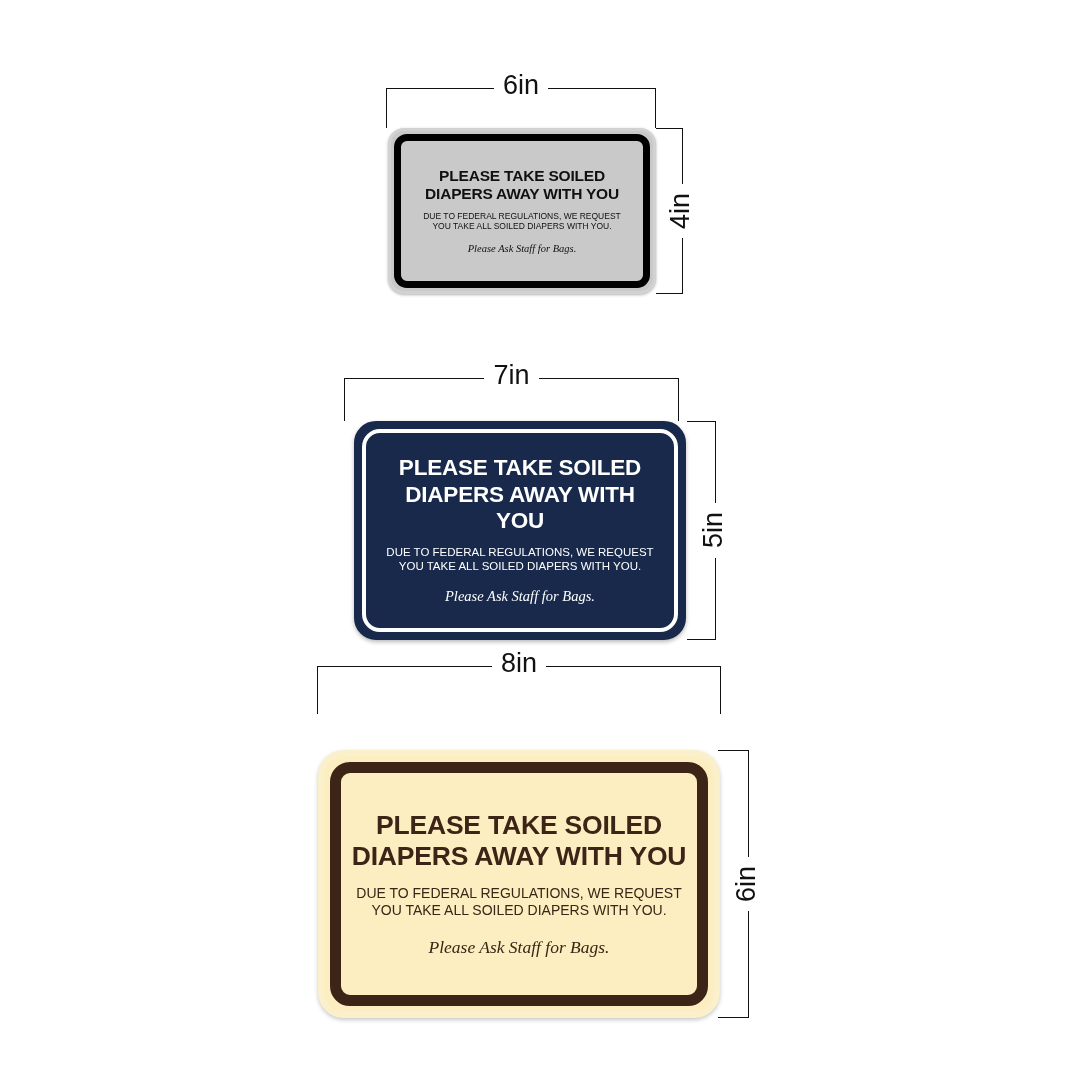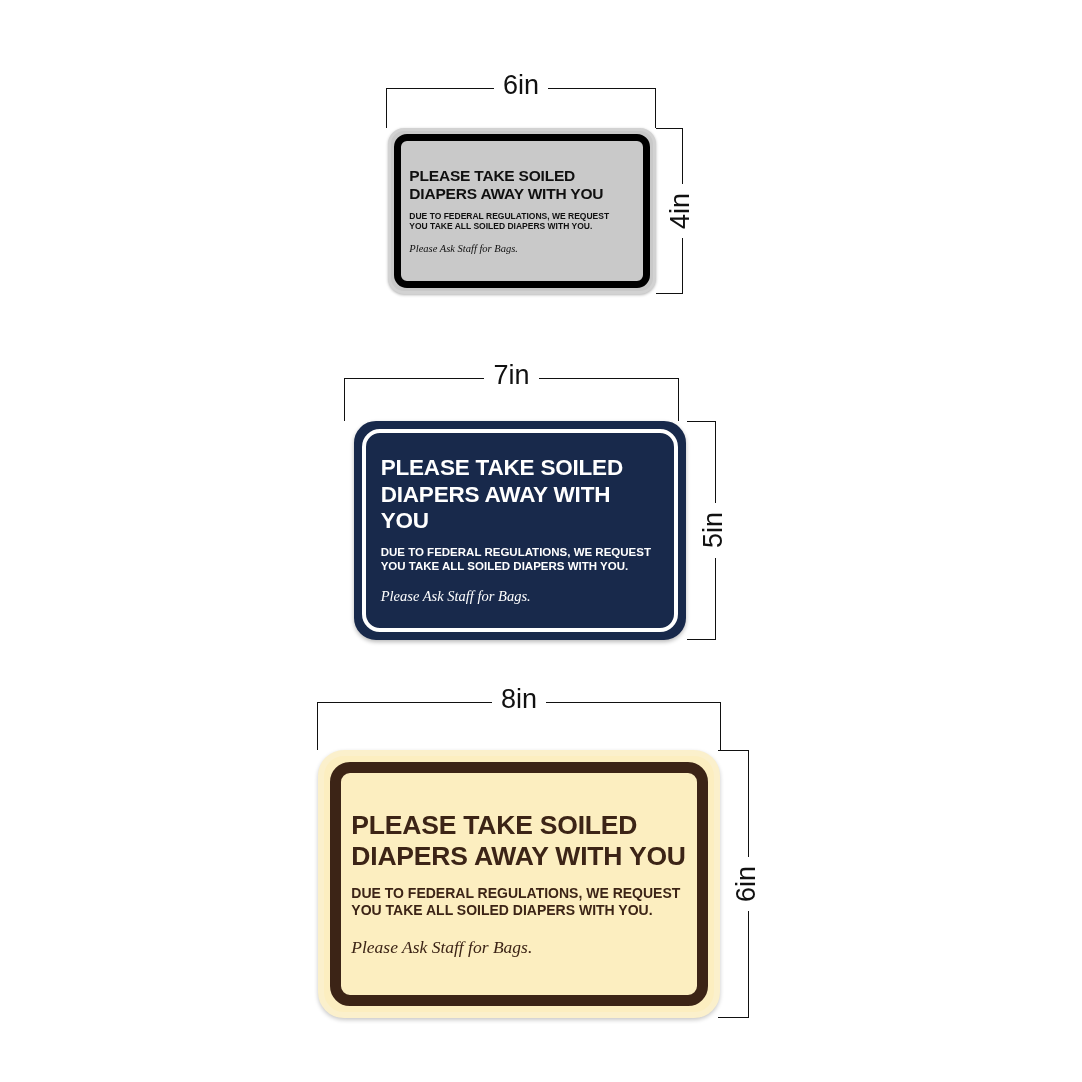--- a/index.html
+++ b/index.html
@@ -82,29 +82,30 @@
     border: 11px solid #3c2416;
     border-radius: 20px;
     box-sizing: border-box;
     pointer-events: none;
   }
 
   
   .copy {
     position: relative;
     z-index: 2;
+    text-align: center;
     width: 86%;
   }
   .headline {
     font-weight: bold;
     line-height: 1.17;
     letter-spacing: -0.2px;
   }
   .subline {
-    font-weight: bold;
+    font-weight: normal;
     line-height: 1.22;
   }
   .script {
     font-family: "Liberation Serif", serif;
     font-style: italic;
     font-weight: normal;
     line-height: 1.2;
   }
 
   .v-gray .copy { color: #101010; }
@@ -254,21 +255,21 @@
           <div>DUE TO FEDERAL REGULATIONS, WE REQUEST</div>
           <div>YOU TAKE ALL SOILED DIAPERS WITH YOU.</div>
         </div>
         <div class="script">Please Ask Staff for Bags.</div>
       </div>
     </div>
   </div>
 
   <div class="variant">
 
-    <div class="dim-h" style="left:317px; top:702px; width:404px;">
+    <div class="dim-h" style="left:317px; top:666px; width:404px;">
       <div class="tick l" style="height:48px;"></div>
       <div class="seg"></div>
       <div class="cap">8in</div>
       <div class="seg"></div>
       <div class="tick r" style="height:48px;"></div>
     </div>
 
     <div class="dim-v" style="left:748px; top:750px; height:268px;">
       <div class="tick t" style="width:30px; left:-30px;"></div>
       <div class="seg"></div>

